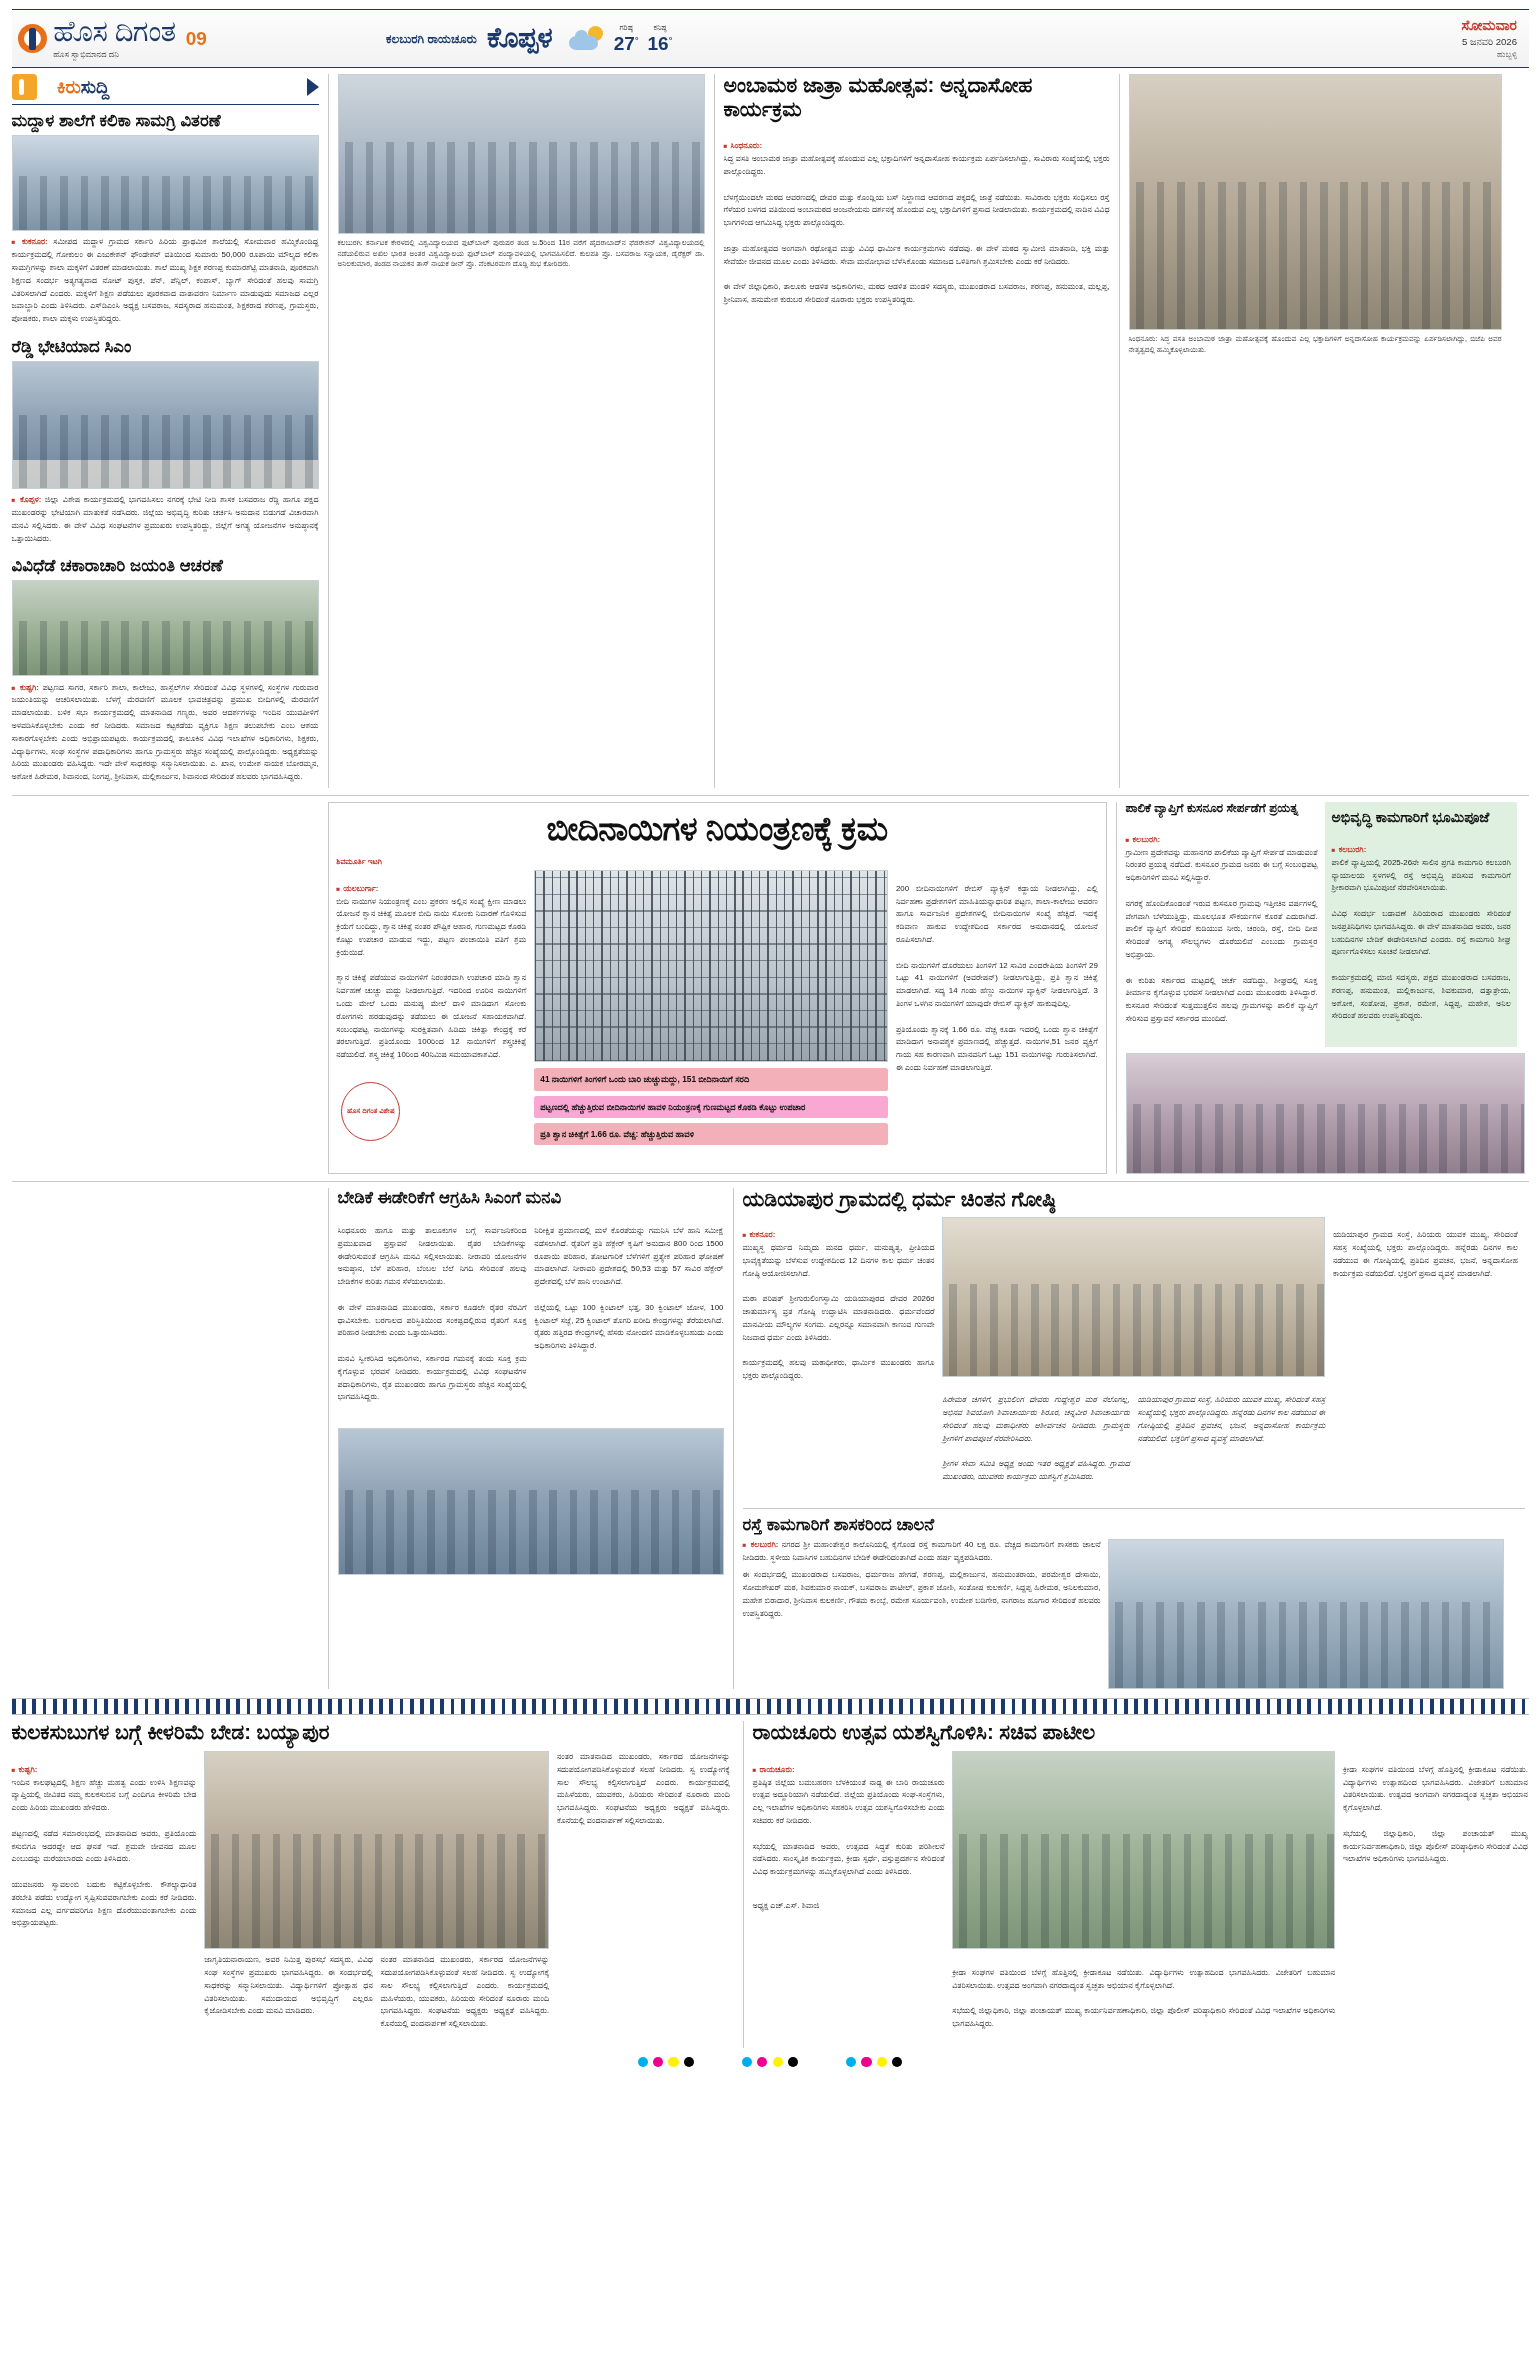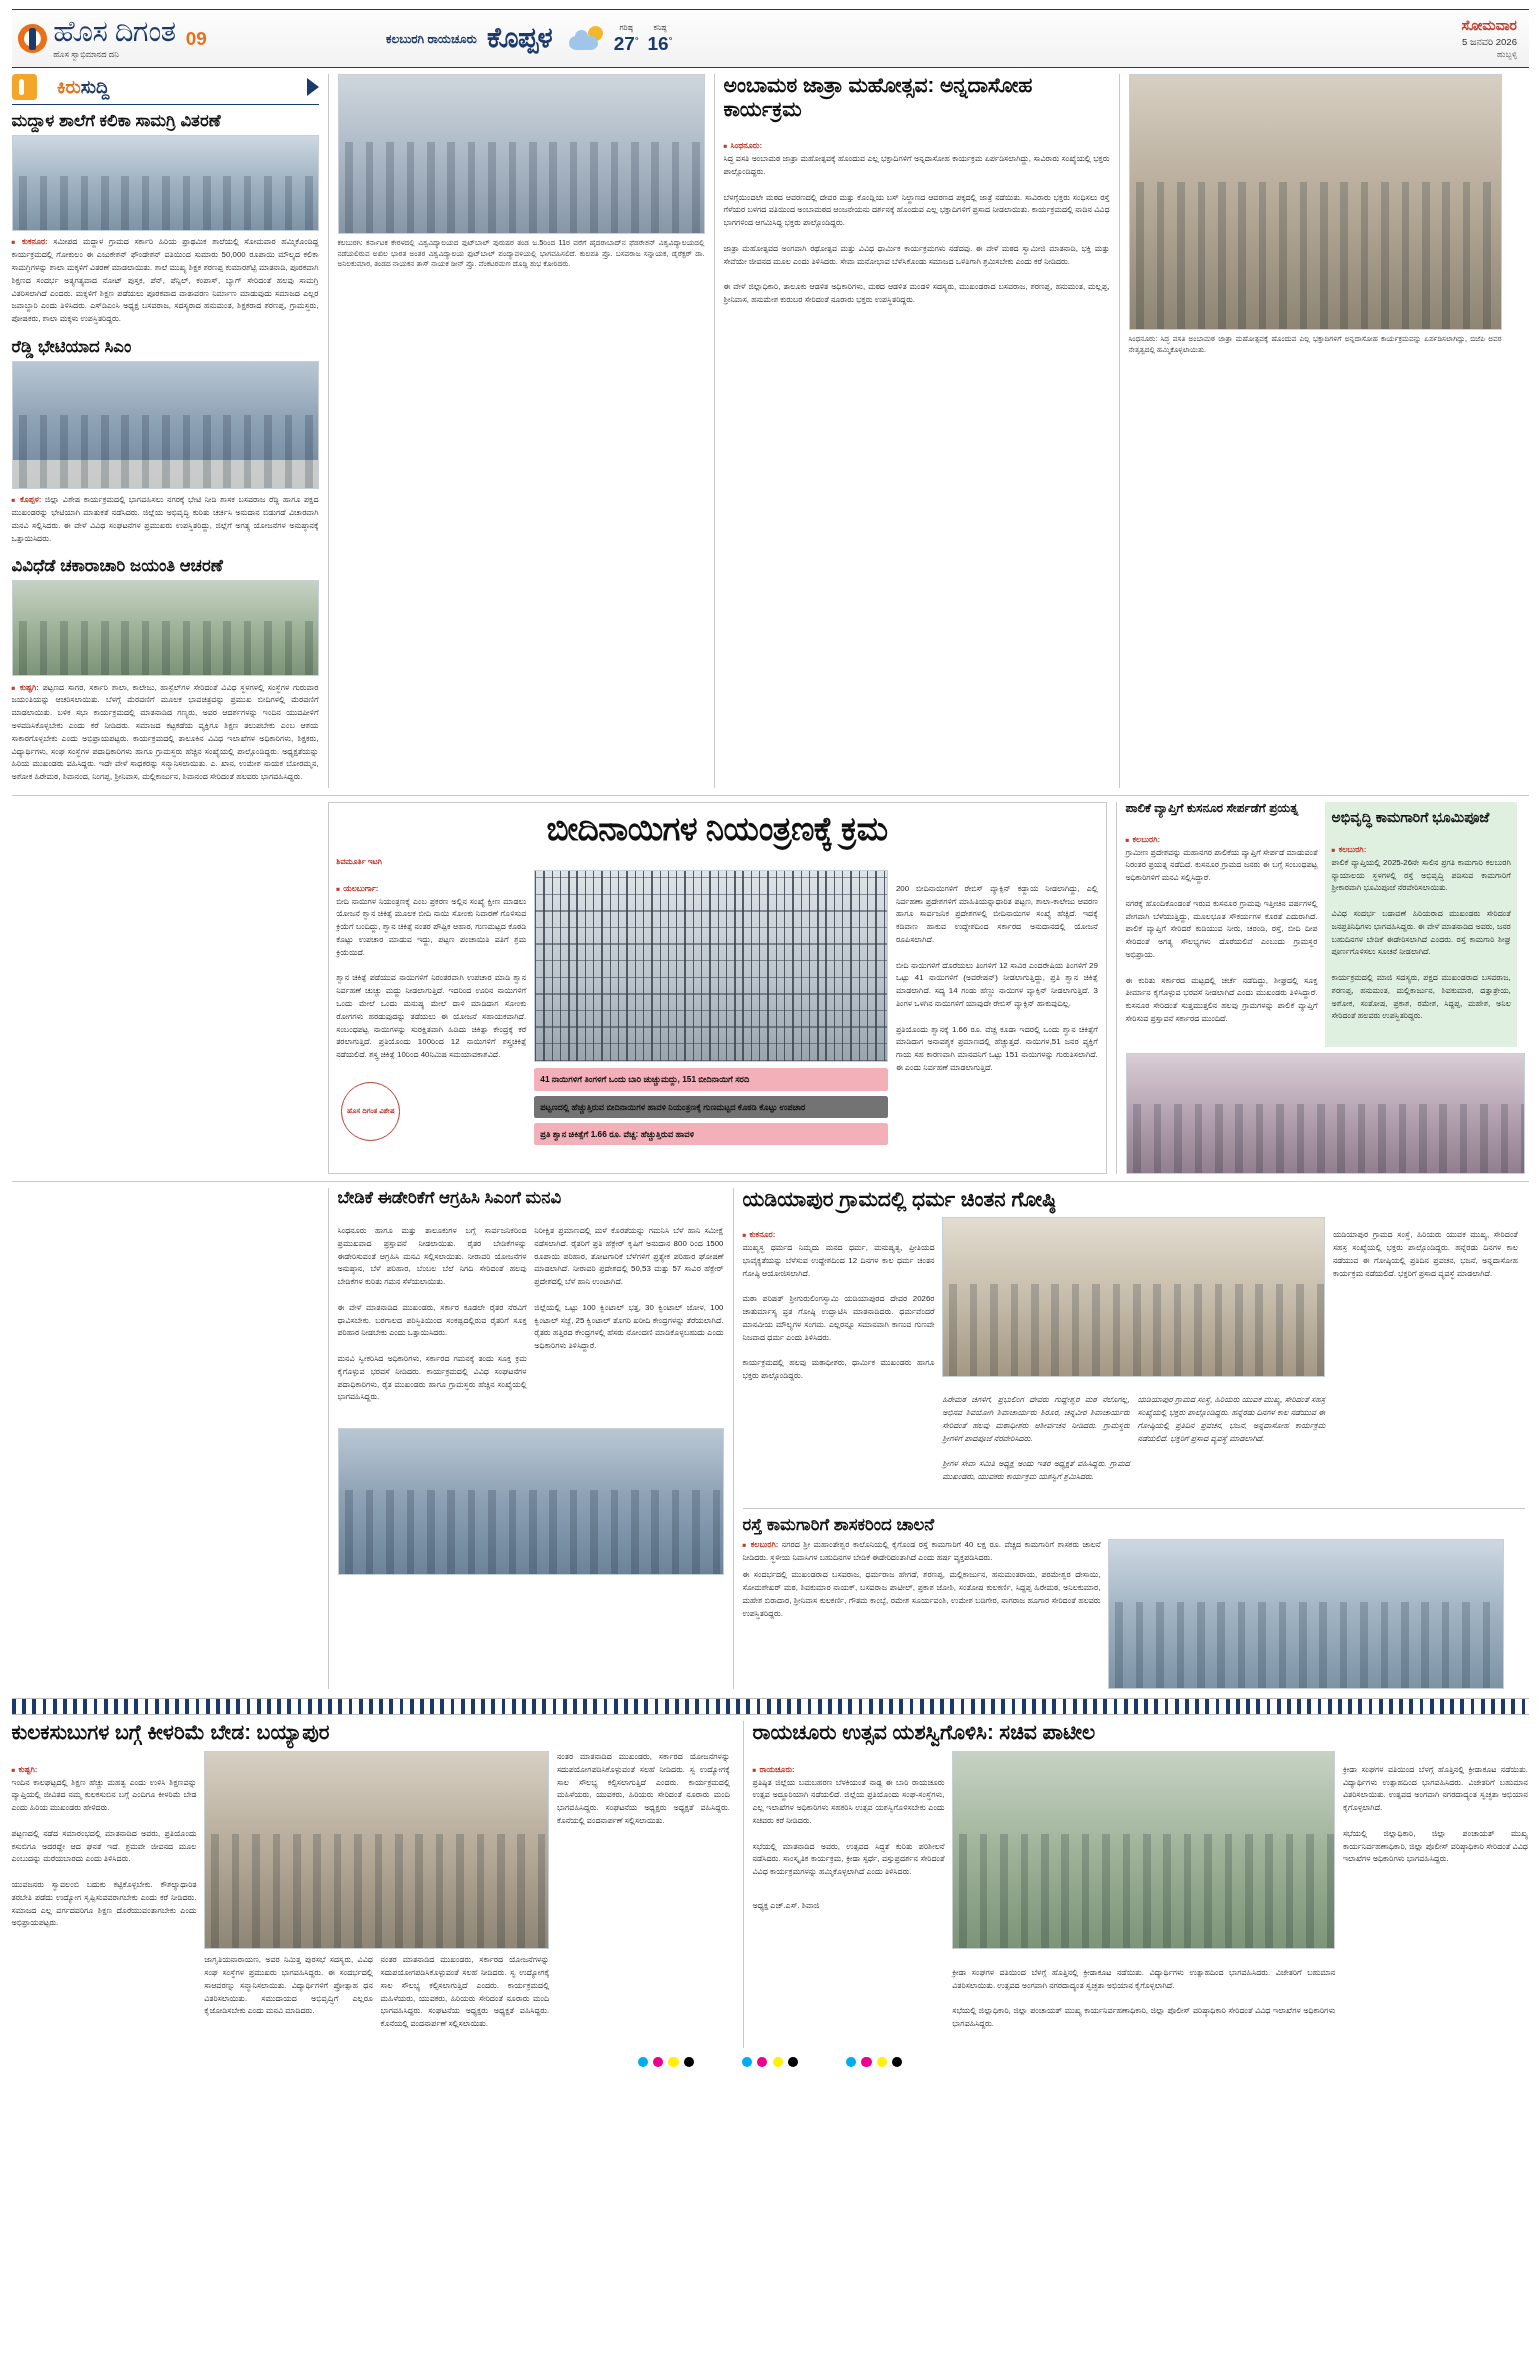--- a/index.html
+++ b/index.html
@@ -170,21 +170,21 @@
   
   .feature-box { border: 0.6px solid #c9c9c9; padding: 7.7px; }
   .feature-title {
     font-size: 33px; font-weight: 700; color: #111; text-align: center;
     line-height: 1.1; margin-bottom: 6.4px; letter-spacing: -0.6px;
   }
   .bullet-card {
     background: #f4b0b8; border-radius: 2.6px; padding: 5.1px 6.4px; margin-bottom: 5.1px;
     font-size: 8.3px; font-weight: 700; line-height: 1.45; color: #111;
   }
-  .bullet-card.alt { background: #737373; }
+  .bullet-card.alt { background: #f9a8d4; }
   .stamp {
     width: 59px; height: 59px; border-radius: 50%;
     border: 1.9px solid #c0392b; color: #c0392b; display: flex; align-items: center;
     justify-content: center; text-align: center; font-size: 7px; font-weight: 700;
     line-height: 1.25; float: right; margin: 2.6px 0 3.8px 5.1px; padding: 3.8px;
     background: #fff;
   }
   .cages {
     width: 100%; height: 100%;
     background:
@@ -483,21 +483,21 @@
 ಪಟ್ಟಣದಲ್ಲಿ ನಡೆದ ಸಮಾರಂಭದಲ್ಲಿ ಮಾತನಾಡಿದ ಅವರು, ಪ್ರತಿಯೊಂದು ಕಸುಬಿಗೂ ಅದರದ್ದೇ ಆದ ಘನತೆ ಇದೆ. ಶ್ರಮವೇ ಜೀವನದ ಮೂಲ ಎಂಬುದನ್ನು ಮರೆಯಬಾರದು ಎಂದು ತಿಳಿಸಿದರು.
 
 ಯುವಜನರು ಸ್ವಾವಲಂಬಿ ಬದುಕು ಕಟ್ಟಿಕೊಳ್ಳಬೇಕು. ಕೌಶಲ್ಯಾಧಾರಿತ ತರಬೇತಿ ಪಡೆದು ಉದ್ಯೋಗ ಸೃಷ್ಟಿಸುವವರಾಗಬೇಕು ಎಂದು ಕರೆ ನೀಡಿದರು. ಸಮಾಜದ ಎಲ್ಲ ವರ್ಗದವರಿಗೂ ಶಿಕ್ಷಣ ದೊರೆಯುವಂತಾಗಬೇಕು ಎಂದು ಅಭಿಪ್ರಾಯಪಟ್ಟರು.</span></p>
             </div>
           </div>
           <div class="col" style="width: 345px;">
             <div class="photo ph-c ph-people" style="height:198px;"></div>
             <div class="row" style="gap:7.7px; margin-top:5.1px;">
               <div class="col" style="width:50%;">
                 <div class="body-text">
-                    <p>ಜಾಗೃತಿಯನಾರಾಯಣ, ಅವರ ನಿಮಿತ್ತ ಪುರಸಭೆ ಸದಸ್ಯರು, ವಿವಿಧ ಸಂಘ ಸಂಸ್ಥೆಗಳ ಪ್ರಮುಖರು ಭಾಗವಹಿಸಿದ್ದರು. ಈ ಸಂದರ್ಭದಲ್ಲಿ ಸಾಆವರಣ್ನು ಸನ್ಮಾನಿಸಲಾಯಿತು. ವಿದ್ಯಾರ್ಥಿಗಳಿಗೆ ಪ್ರೋತ್ಸಾಹ ಧನ ವಿತರಿಸಲಾಯಿತು. ಸಮುದಾಯದ ಅಭಿವೃದ್ಧಿಗೆ ಎಲ್ಲರೂ ಕೈಜೋಡಿಸಬೇಕು ಎಂದು ಮನವಿ ಮಾಡಿದರು.</p>
+                    <p>ಜಾಗೃತಿಯನಾರಾಯಣ, ಅವರ ನಿಮಿತ್ತ ಪುರಸಭೆ ಸದಸ್ಯರು, ವಿವಿಧ ಸಂಘ ಸಂಸ್ಥೆಗಳ ಪ್ರಮುಖರು ಭಾಗವಹಿಸಿದ್ದರು. ಈ ಸಂದರ್ಭದಲ್ಲಿ ಸಾಧಕರನ್ನು ಸನ್ಮಾನಿಸಲಾಯಿತು. ವಿದ್ಯಾರ್ಥಿಗಳಿಗೆ ಪ್ರೋತ್ಸಾಹ ಧನ ವಿತರಿಸಲಾಯಿತು. ಸಮುದಾಯದ ಅಭಿವೃದ್ಧಿಗೆ ಎಲ್ಲರೂ ಕೈಜೋಡಿಸಬೇಕು ಎಂದು ಮನವಿ ಮಾಡಿದರು.</p>
                   </div>
               </div>
               <div class="col" style="width:50%;">
                 <div class="body-text">
                     <p>ನಂತರ ಮಾತನಾಡಿದ ಮುಖಂಡರು, ಸರ್ಕಾರದ ಯೋಜನೆಗಳನ್ನು ಸದುಪಯೋಗಪಡಿಸಿಕೊಳ್ಳುವಂತೆ ಸಲಹೆ ನೀಡಿದರು. ಸ್ವ ಉದ್ಯೋಗಕ್ಕೆ ಸಾಲ ಸೌಲಭ್ಯ ಕಲ್ಪಿಸಲಾಗುತ್ತಿದೆ ಎಂದರು. ಕಾರ್ಯಕ್ರಮದಲ್ಲಿ ಮಹಿಳೆಯರು, ಯುವಕರು, ಹಿರಿಯರು ಸೇರಿದಂತೆ ನೂರಾರು ಮಂದಿ ಭಾಗವಹಿಸಿದ್ದರು. ಸಂಘಟನೆಯ ಅಧ್ಯಕ್ಷರು ಅಧ್ಯಕ್ಷತೆ ವಹಿಸಿದ್ದರು. ಕೊನೆಯಲ್ಲಿ ವಂದನಾರ್ಪಣೆ ಸಲ್ಲಿಸಲಾಯಿತು.</p>
                   </div>
               </div>
             </div>
           </div>
           <div class="col" style="width: 173px;">

